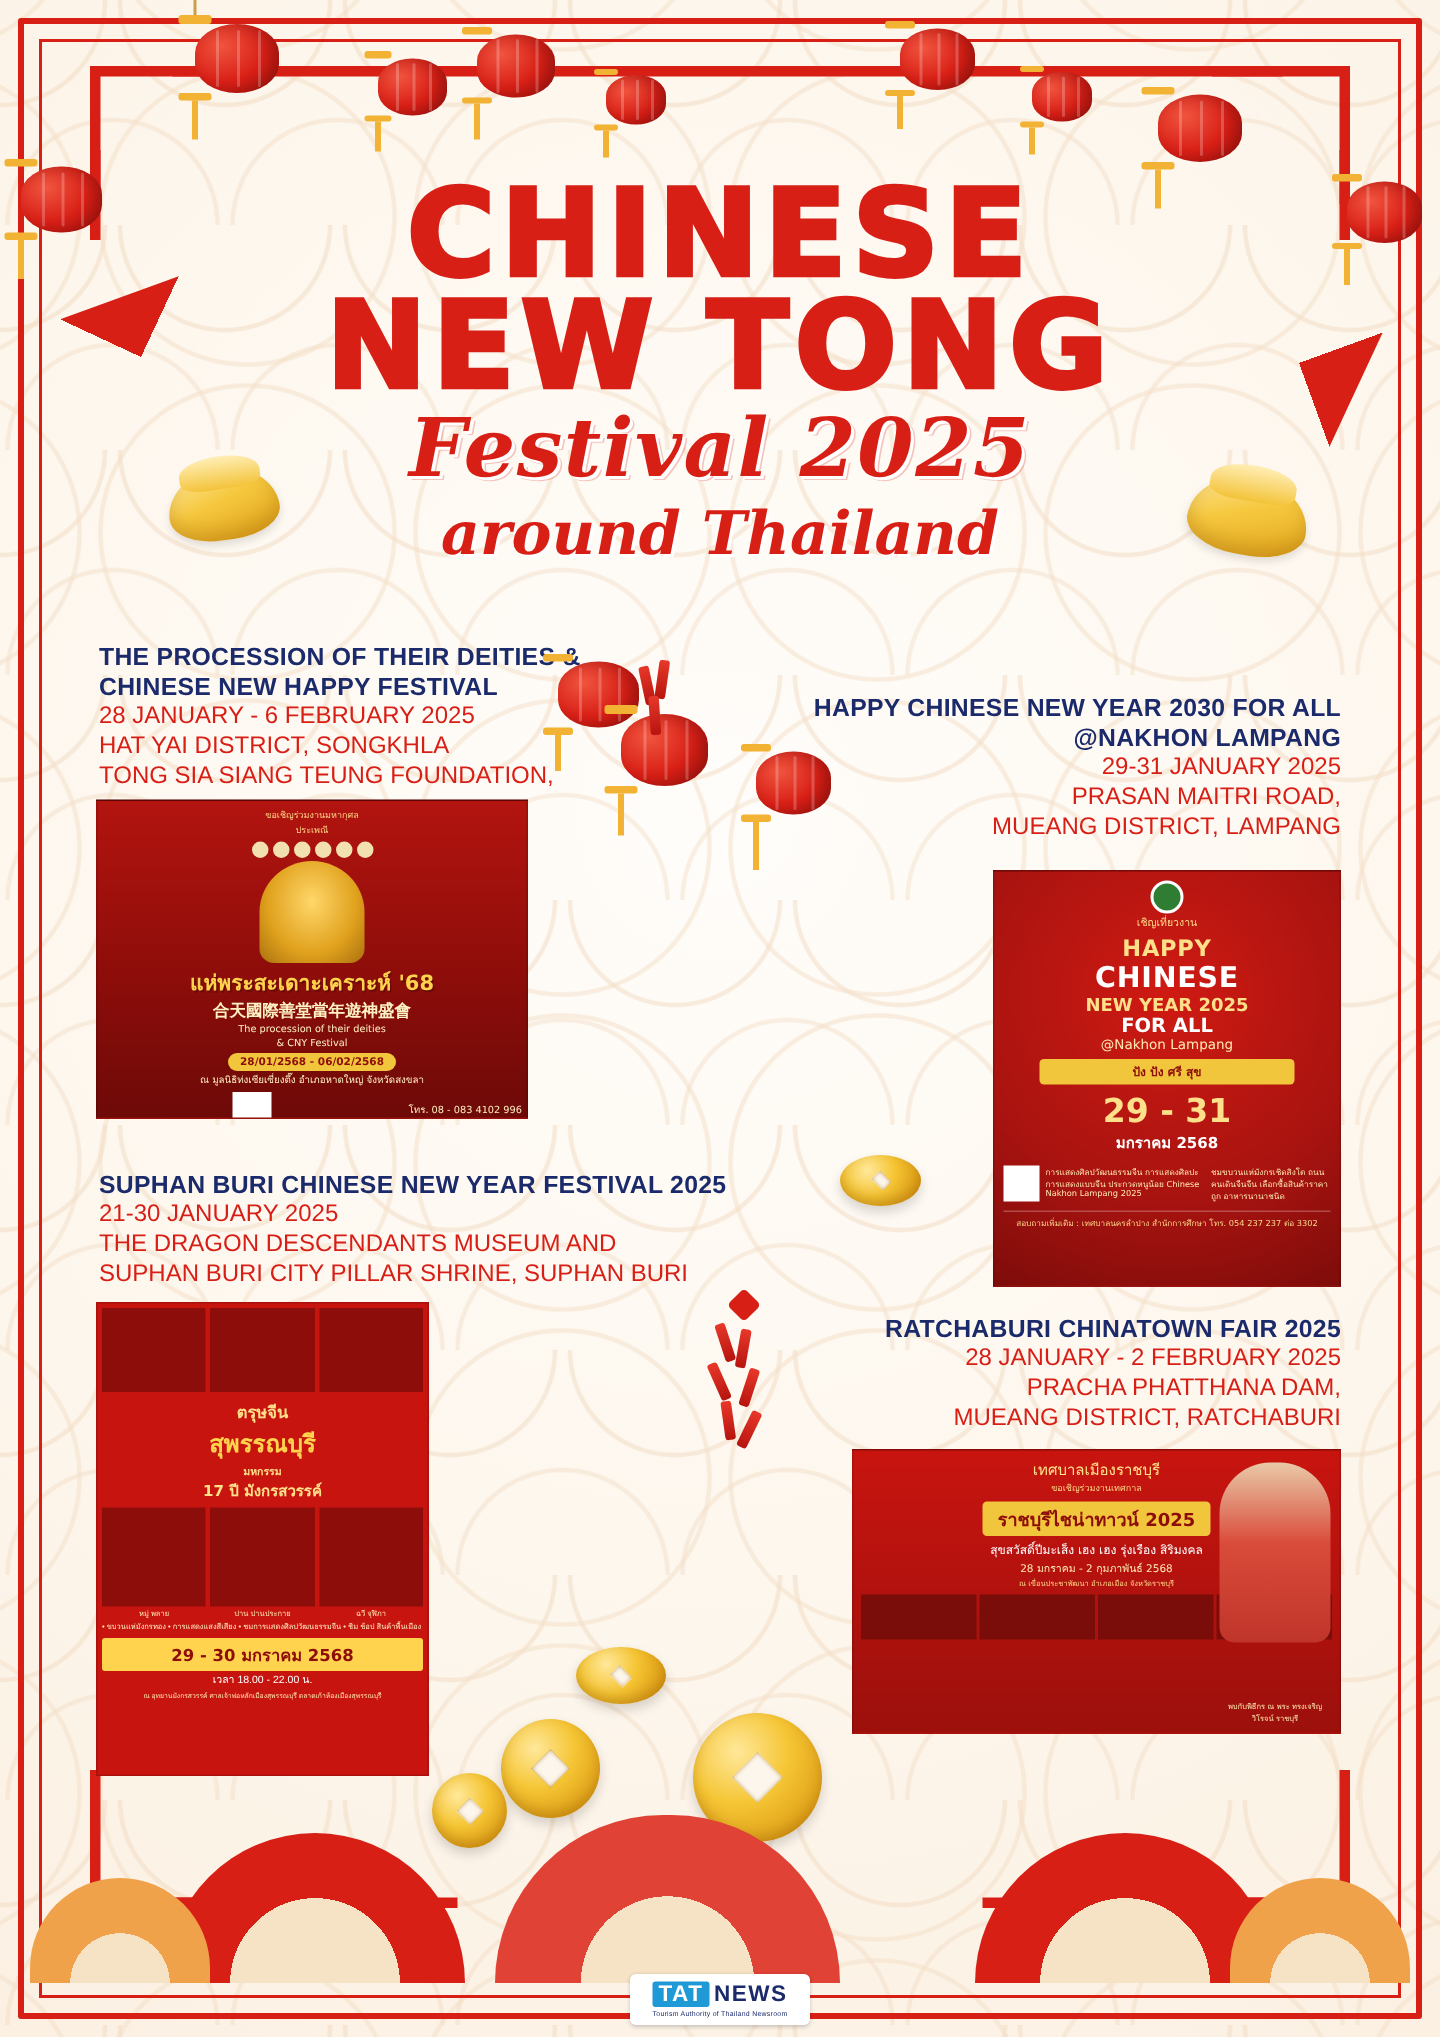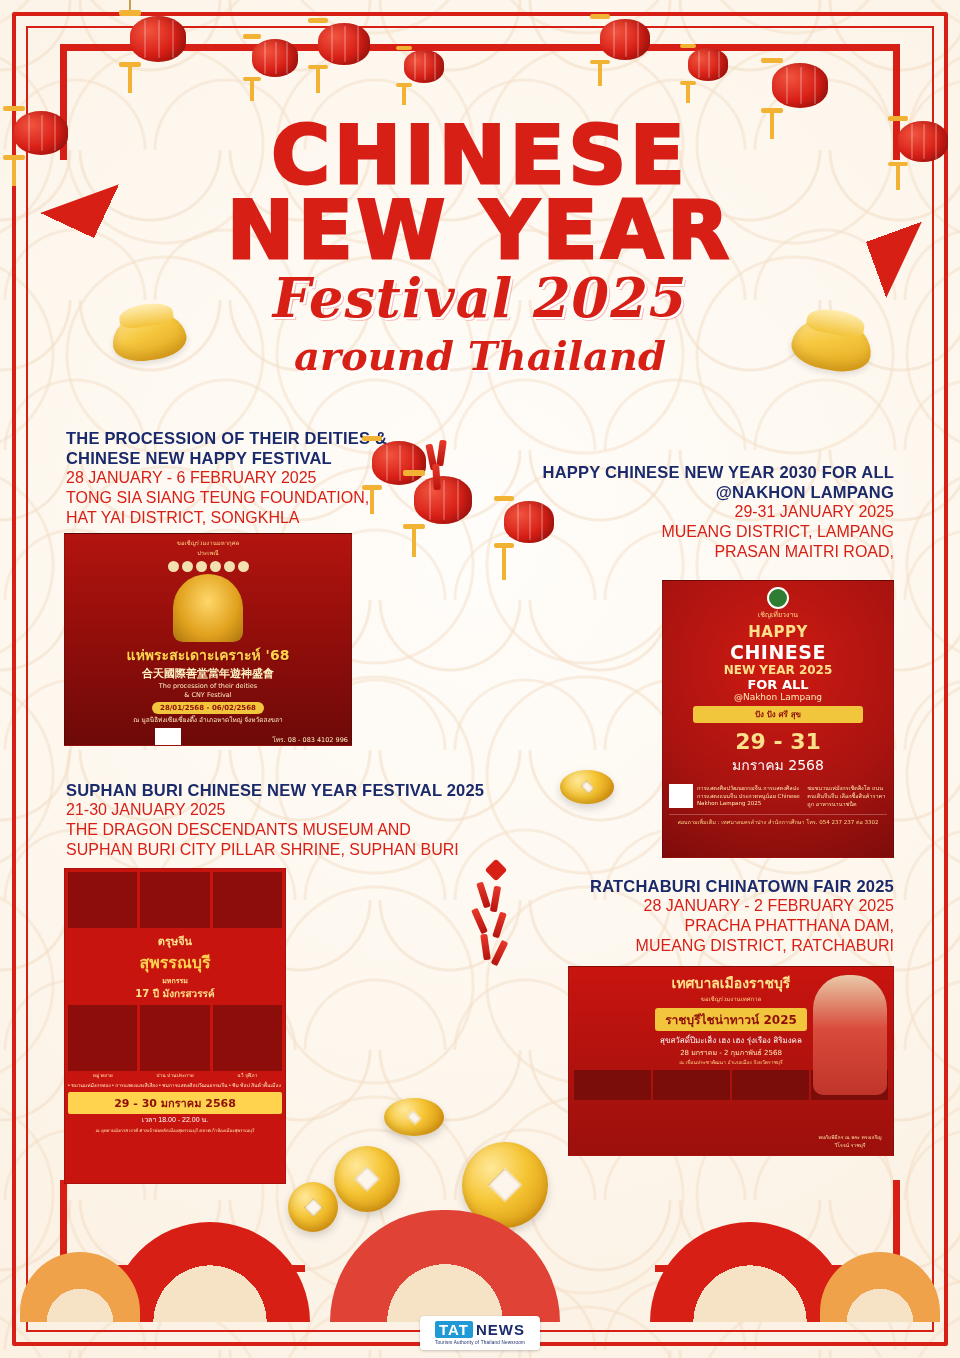--- a/index.html
+++ b/index.html
@@ -222,21 +222,21 @@
   .p2 .h1 { font-size: 15px; font-weight: 700; color: #ffe08a; letter-spacing: .5px; margin-top: 3px; }
   .p2 .h2 { font-size: 19px; font-weight: 700; color: #ffffff; letter-spacing: .5px; }
   .p2 .h3 { font-size: 12px; font-weight: 700; color: #ffe08a; }
   .p2 .h4 { font-size: 13px; font-weight: 700; color: #ffffff; }
   .p2 .h5 { font-size: 9px; color: #ffe9b0; }
   .p2 .ribbon {
     margin: 4px auto 0; width: 78%; padding: 2px 0;
     background: #f2c63c; color: #8d0d0a; font-size: 8px; font-weight: 700; border-radius: 3px;
   }
   .p2 .big { font-size: 22px; font-weight: 700; color: #ffe08a; margin-top: 6px; }
-  .p2 .thdate { font-size: 14px; color: #fff; }
+  .p2 .thdate { font-size: 10px; color: #fff; font-weight: bold; }
   .p2 .foot { display: flex; gap: 4px; margin-top: 8px; font-size: 5.5px; color: #ffe9b0; text-align: left; }
   .p2 .qr { width: 24px; height: 24px; background: #fff; flex: none; }
   .p2 .footbar { margin-top: 6px; font-size: 5.5px; color: #ffd98a; border-top: 1px solid rgba(255,255,255,.25); padding-top: 3px; }
   .p2 .logo { width: 22px; height: 22px; border-radius: 50%; background: #2f7d32; margin: 0 auto; border: 2px solid #fff; }
 
   
   .p3 { background: #c8140f; padding: 3px; }
   .p3 .grid {
     display: grid; grid-template-columns: repeat(3, 1fr); gap: 3px;
   }
@@ -256,21 +256,21 @@
   .p3 .foot { font-size: 4.5px; color: #ffe9b0; text-align: center; margin-top: 2px; }
 
   
   .p4 {
     background: linear-gradient(180deg, #c8140f 0%, #9c100c 100%);
     padding: 5px;
     color: #fff;
     font-family: "DejaVu Sans", sans-serif;
   }
   .p4 .top { text-align: center; }
-  .p4 .t1 { font-size: 14px; font-weight: 700; color: #ffe08a; }
+  .p4 .t1 { font-size: 10px; font-weight: 400; color: #ffe08a; }
   .p4 .t2 { font-size: 6px; color: #ffd98a; }
   .p4 .band {
     margin: 4px auto 0; background: #f2c63c; color: #8d0d0a;
     font-weight: 700; font-size: 12px; padding: 2px 10px; border-radius: 3px;
     display: inline-block;
   }
   .p4 .t3 { font-size: 8px; color: #fff; margin-top: 3px; }
   .p4 .t4 { font-size: 7px; color: #ffe9b0; }
   .p4 .t5 { font-size: 5px; color: #ffd98a; }
   .p4 .photos { display: flex; gap: 2px; margin-top: 4px; }
@@ -424,31 +424,31 @@
   </div>
 
   <div class="fan" style="left:52px; top:196px; width:84px; height:84px; transform: rotate(-20deg);"></div>
   <div class="fan" style="right:52px; top:200px; width:84px; height:84px; transform: rotate(115deg);"></div>
 
   <div class="ingot" style="left:112px; top:312px; width:74px; height:48px;"></div>
   <div class="ingot" style="right:88px; top:318px; width:80px; height:52px; transform: rotate(10deg);"></div>
 
   <div class="title-wrap">
     <div class="title-main">CHINESE</div>
-    <div class="title-main title-line2">NEW YEAR</div>
+    <div class="title-main title-line2">NEW TONG</div>
     <div class="title-script">Festival 2025</div>
     <div class="title-script2">around Thailand</div>
   </div>
 
   <div class="event" style="left:66px; top:428px; width:330px;">
     <div class="etitle">THE PROCESSION OF THEIR DEITIES &amp;</div>
     <div class="etitle">CHINESE NEW HAPPY FESTIVAL</div>
     <div class="edate">28 JANUARY - 6 FEBRUARY 2025</div>
+    <div class="eplace">HAT YAI DISTRICT, SONGKHLA</div>
     <div class="eplace">TONG SIA SIANG TEUNG FOUNDATION,</div>
-    <div class="eplace">HAT YAI DISTRICT, SONGKHLA</div>
   </div>
 
   <div class="poster-img p1" style="left:64px; top:533px; width:288px; height:213px;">
     <div class="topline">ขอเชิญร่วมงานมหากุศล</div>
     <div class="topline">ประเพณี</div>
     <div class="icons">
         <i></i>
         <i></i>
         <i></i>
         <i></i>
@@ -502,22 +502,22 @@
   <div class="firecracker" style="left:424px; top:438px; width:30px; height:60px;">
     <div class="cracker" style="left:4px; top:6px; transform:rotate(-12deg);"></div>
     <div class="cracker" style="left:14px; top:2px; transform:rotate(8deg);"></div>
     <div class="cracker" style="left:9px; top:26px; transform:rotate(-4deg);"></div>
   </div>
 
   <div class="event right" style="right:66px; top:462px; width:360px;">
     <div class="etitle">HAPPY CHINESE NEW YEAR 2030 FOR ALL</div>
     <div class="etitle">@NAKHON LAMPANG</div>
     <div class="edate">29-31 JANUARY 2025</div>
+    <div class="eplace">PRASAN MAITRI ROAD,</div>
     <div class="eplace">MUEANG DISTRICT, LAMPANG</div>
-    <div class="eplace">PRASAN MAITRI ROAD,</div>
   </div>
 
   <div class="poster-img p2" style="right:66px; top:580px; width:232px; height:278px;">
     <div class="logo"></div>
     <div class="sm">เชิญเที่ยวงาน</div>
     <div class="h1">HAPPY</div>
     <div class="h2">CHINESE</div>
     <div class="h3">NEW YEAR 2025</div>
     <div class="h4">FOR ALL</div>
     <div class="h5">@Nakhon Lampang</div>

